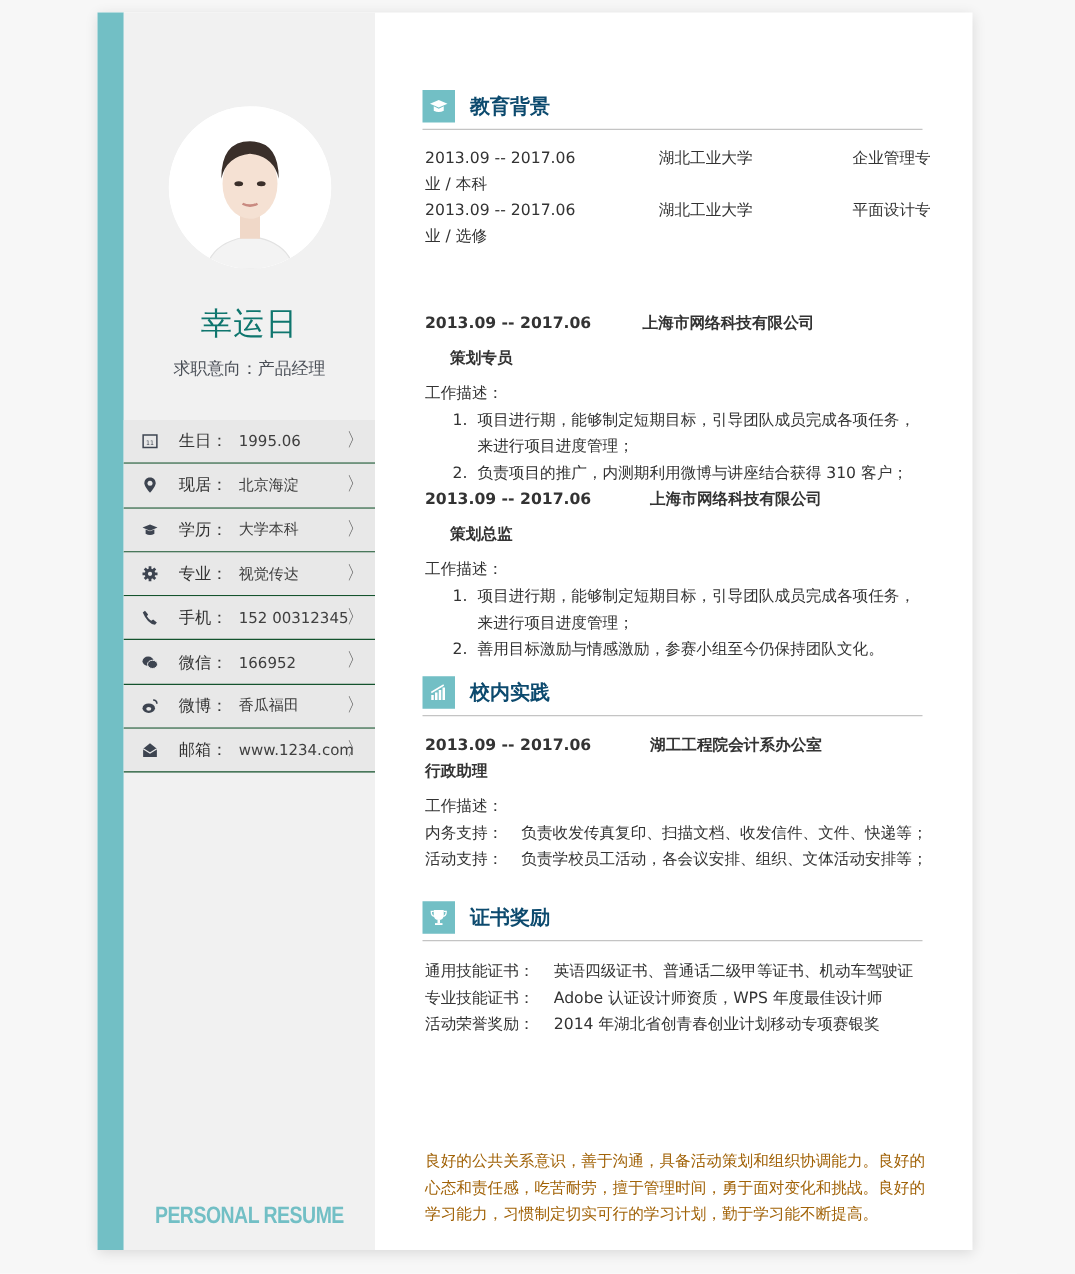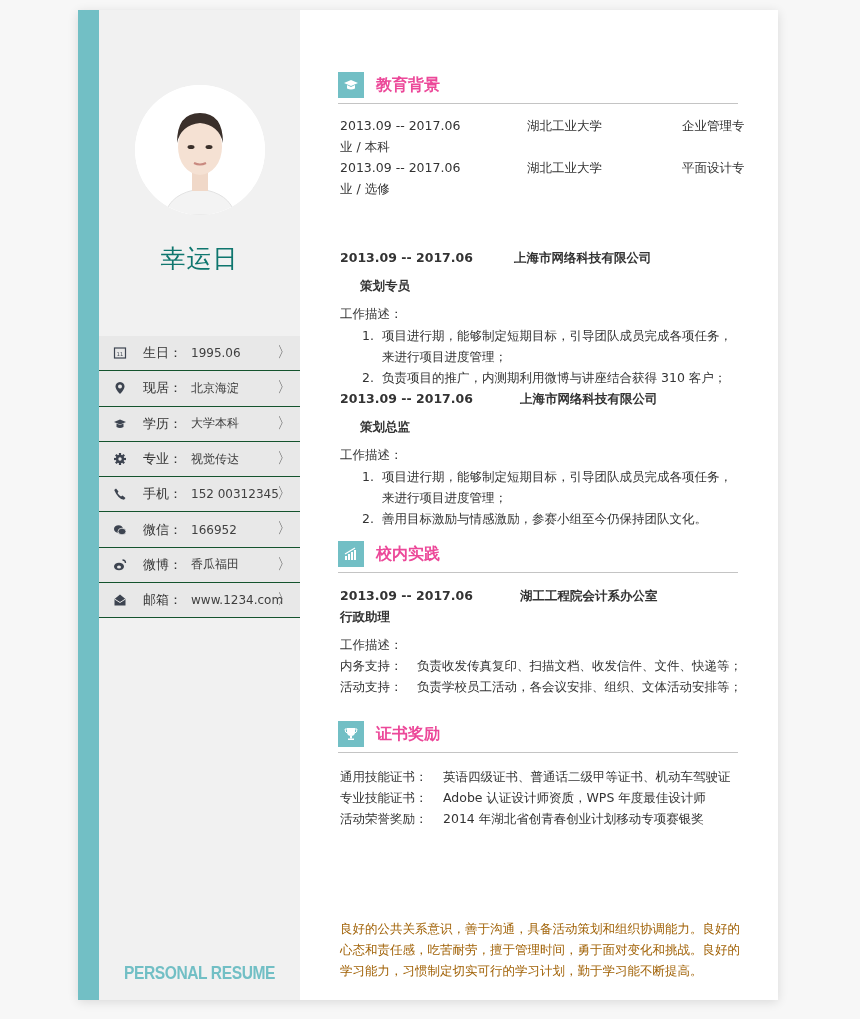--- a/index.html
+++ b/index.html
@@ -64,21 +64,21 @@
     position: absolute; left: 38px; width: 400px; height: 32px;
     border-bottom: 1.5px solid #c4c4c4;
     display: flex; align-items: flex-start;
   }
   .section-head .sicon {
     width: 26px; height: 26px; background: #72bfc5;
     display: flex; align-items: center; justify-content: center;
   }
   .section-head .sicon svg { width: 16px; height: 16px; }
   .section-head .stitle {
-    margin-left: 12px; font-size: 16px; font-weight: bold; color: #ec4899; line-height: 26px;
+    margin-left: 12px; font-size: 16px; font-weight: bold; color: #0c4a6e; line-height: 26px;
   }
   .txt { position: absolute; font-size: 12.5px; color: #333; white-space: nowrap; }
   .b { font-weight: bold; }
   .para { position: absolute; left: 40px; width: 410px; font-size: 12.5px; line-height: 21px; color: #a16207; }
 </style>
 </head>
 <body>
 
 <div class="page">
   <div class="accent-bar"></div>
@@ -90,20 +90,21 @@
         <path d="M30 130 Q35 108 65 104 Q95 108 100 130 Z" fill="#f3f3f3" stroke="#e2e2e2"></path>
         <rect x="57" y="84" width="16" height="22" fill="#f0d8c8"></rect>
         <ellipse cx="65" cy="62" rx="22" ry="28" fill="#f5e1d3"></ellipse>
         <path d="M42 58 Q42 28 65 28 Q88 28 88 58 Q84 40 65 38 Q46 40 42 58 Z" fill="#3a2f2a"></path>
         <ellipse cx="56" cy="62" rx="3.5" ry="2" fill="#3a2f2a"></ellipse>
         <ellipse cx="74" cy="62" rx="3.5" ry="2" fill="#3a2f2a"></ellipse>
         <path d="M59 78 Q65 81 71 78" stroke="#c98a80" stroke-width="2" fill="none"></path>
       </svg>
     </div>
     <div class="name">幸运日</div>
+    <div class="intent">求职意向：产品经理</div>
 
     <div class="info-list">
       <div class="info-row">
         <span class="ico">
             <svg viewBox="0 0 14 14">
               <rect x="1.5" y="2" width="11" height="10" fill="none" stroke="#3d4450" stroke-width="1.2"></rect>
               <text x="7" y="10" font-size="5" text-anchor="middle" fill="#3d4450">11</text>
             </svg>
           </span>
         <span class="lbl">生日：</span>

